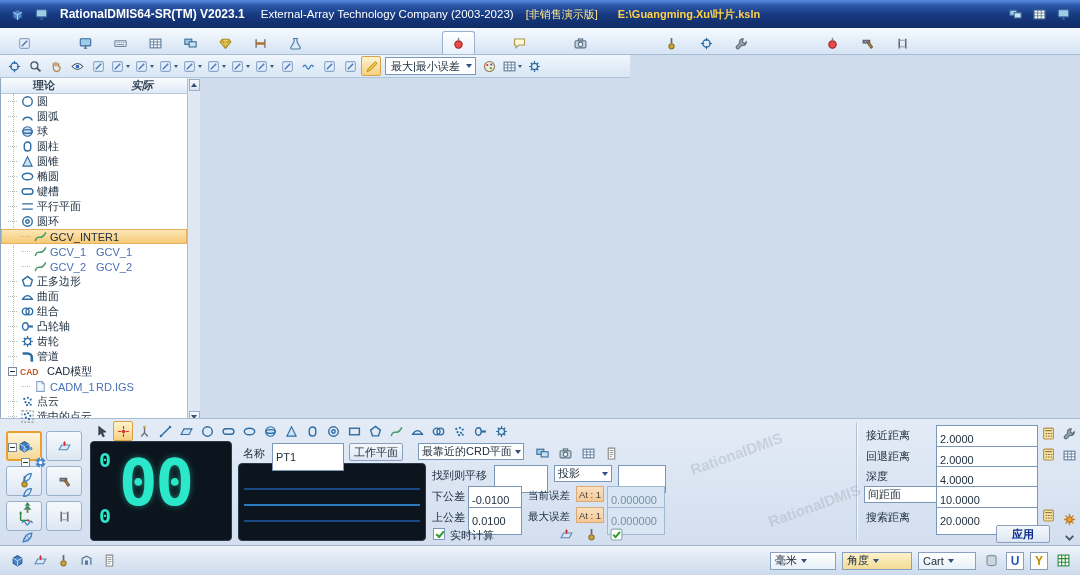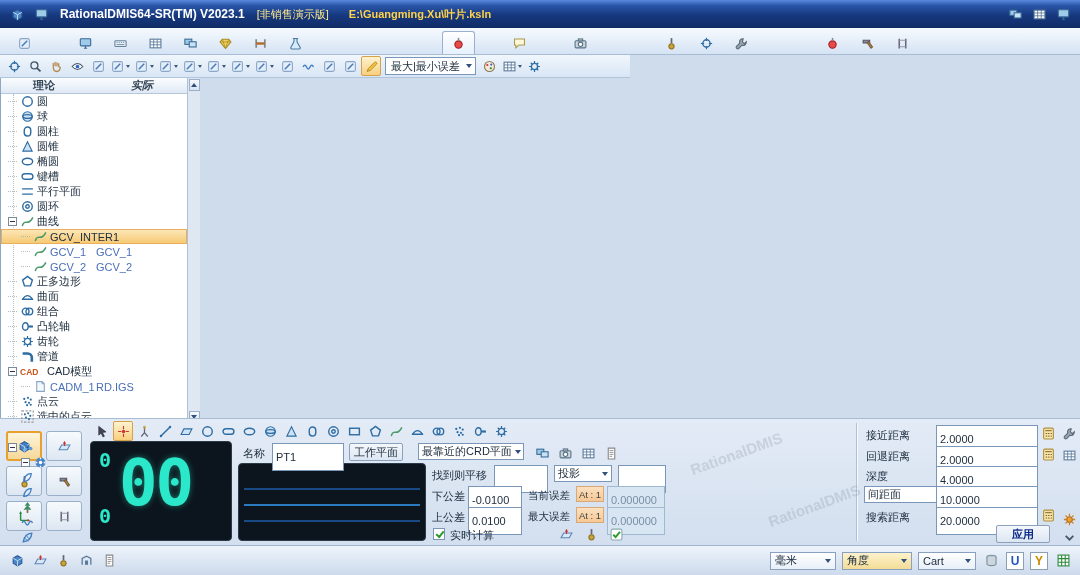--- a/index.html
+++ b/index.html
@@ -81,21 +81,21 @@
 .fbtn{position:absolute;height:18px;background:linear-gradient(#f4f8fc,#dce6f2);border:1px solid #8aa0bc;border-radius:2px;display:flex;align-items:center;justify-content:center;font-size:11px;}
 .fbtn.apply{color:#0a2a8a;font-weight:bold;}
 .fcombo{position:absolute;height:17px;background:#fff;border:1px solid #7a96b8;display:flex;align-items:center;justify-content:space-between;font-size:11px;padding:0 3px;gap:3px;overflow:hidden;white-space:nowrap;}
 .fbadge{position:absolute;height:16px;background:linear-gradient(#fbe0c0,#f6c894);border:1px solid #d8a878;display:flex;align-items:center;justify-content:center;font-size:9.5px;color:#444;}
 .chk{position:absolute;width:12px;height:12px;background:#fff;border:1px solid #7a96b8;}
 .chk::after{content:"";position:absolute;left:2px;top:2px;width:6px;height:3px;border-left:2px solid #2a9a2a;border-bottom:2px solid #2a9a2a;transform:rotate(-50deg);}
 .vsep{position:absolute;top:4px;bottom:4px;width:2px;border-left:1px solid #b0c0d4;border-right:1px solid #f6fafd;}
 
 
 .statusbar{height:30px;display:flex;align-items:center;background:linear-gradient(#eef4fb,#ccdaec);border-top:1px solid #9fb4cc;padding:0 8px;gap:6px;}
-.scombo{height:18px;border:1px solid #8aa0c0;background:linear-gradient(#ffffff,#e8f0f8);display:flex;align-items:center;justify-content:space-between;padding:0 4px;gap:4px;flex:none;}
+.scombo{height:18px;border:1px solid #8aa0c0;background:linear-gradient(#ffffff,#e8f0f8);display:flex;align-items:center;justify-content:flex-start;padding:0 4px;gap:4px;flex:none;}
 .scombo.warm{background:linear-gradient(#fdf2cc,#f3dc96);}
 .sbadge{width:18px;height:18px;display:flex;align-items:center;justify-content:center;font-weight:bold;font-size:12px;border:1px solid #8aa0b4;background:#fff;flex:none;}
 .bu{color:#2255bb;}
 .by{color:#cc8800;}
 </style>
 </head>
 <body>
 
 <div class="titlebar">
   <span class="i16">
@@ -104,20 +104,21 @@
         <path d="M2 4l4 2.2L10 4M6 6.2V11" stroke="#bcd8f0" stroke-width=".9" fill="none"></path>
       </svg>
     </span>
   <span class="i16">
       <svg width="13" height="13" viewBox="0 0 12 12">
         <rect x="1.2" y="1.6" width="9.6" height="6.6" rx=".8" fill="#9ecbe8" stroke="#3a6a96"></rect>
         <path d="M4.5 10.4h3M6 8.2v2.2" stroke="#3a6a96" stroke-width="1.1"></path>
       </svg>
     </span>
   <span class="t-app">RationalDMIS64-SR(TM) V2023.1</span>
+  <span class="t-co">External-Array Technology Company (2003-2023)</span>
   <span class="t-demo">[非销售演示版]</span>
   <span class="t-path">E:\Guangming.Xu\叶片.ksln</span>
   <span class="flex1"></span>
   <span class="i16">
       <svg width="13" height="13" viewBox="0 0 12 12">
         <rect x=".8" y="2" width="6.4" height="4.8" fill="#9ecbe8" stroke="#3a6a96"></rect>
         <rect x="4.8" y="4.4" width="6.4" height="4.8" fill="#c8e2f4" stroke="#3a6a96"></rect>
       </svg>
     </span>
   <span class="i16">
@@ -408,20 +409,30 @@
                 <circle cx="6" cy="6" r="4.4" stroke="#2e6da4" stroke-width="1.3" fill="none" stroke-linecap="round"></circle>
               </svg>
             </span>
             <span class="lbl">圆</span>
           </div>
           <div class="trow">
             <span style="flex: 0 0 auto; width: 3px;"></span>
             <span class="dash"></span>
             <span class="ticn">
               <svg width="13" height="13" viewBox="0 0 12 12">
+                <path d="M1.8 9.2A4.8 4.8 0 0 1 10.2 9.2" stroke="#2e6da4" stroke-width="1.3" fill="none" stroke-linecap="round"></path>
+              </svg>
+            </span>
+            <span class="lbl">圆弧</span>
+          </div>
+          <div class="trow">
+            <span style="flex: 0 0 auto; width: 3px;"></span>
+            <span class="dash"></span>
+            <span class="ticn">
+              <svg width="13" height="13" viewBox="0 0 12 12">
                 <circle cx="6" cy="6" r="4.4" fill="#cfe2f4" stroke="#2e6da4"></circle>
                 <ellipse cx="6" cy="6" rx="4.4" ry="1.7" stroke="#2e6da4" stroke-width="1.3" fill="none" stroke-linecap="round"></ellipse>
               </svg>
             </span>
             <span class="lbl">球</span>
           </div>
           <div class="trow">
             <span style="flex: 0 0 auto; width: 3px;"></span>
             <span class="dash"></span>
             <span class="ticn">
@@ -474,32 +485,20 @@
           <div class="trow">
             <span style="flex: 0 0 auto; width: 3px;"></span>
             <span class="dash"></span>
             <span class="ticn">
               <svg width="13" height="13" viewBox="0 0 12 12">
                 <circle cx="6" cy="6" r="4.4" stroke="#2e6da4" stroke-width="1.3" fill="none" stroke-linecap="round"></circle>
                 <circle cx="6" cy="6" r="1.6" stroke="#2e6da4" stroke-width="1.3" fill="none" stroke-linecap="round"></circle>
               </svg>
             </span>
             <span class="lbl">圆环</span>
-          </div>
-          <div class="trow">
-            <span style="flex: 0 0 auto; width: 3px;"></span>
-            <span class="exp">
-              <i class="mline"></i>
-            </span>
-            <span class="ticn">
-              <svg width="13" height="13" viewBox="0 0 12 12">
-                <path d="M1.3 9.6C3.6 3 6.4 11 10.7 2.6" stroke="#4a9a6a" stroke-width="1.4" fill="none" stroke-linecap="round"></path>
-              </svg>
-            </span>
-            <span class="lbl">曲线</span>
           </div>
           <div class="trow sel-row">
             <span style="flex: 0 0 auto; width: 16px;"></span>
             <span class="dash"></span>
             <span class="ticn">
               <svg width="13" height="13" viewBox="0 0 12 12">
                 <path d="M1.3 9.6C3.6 3 6.4 11 10.7 2.6" stroke="#4a9a6a" stroke-width="1.4" fill="none" stroke-linecap="round"></path>
               </svg>
             </span>
             <span class="lbl">GCV_INTER1</span>

